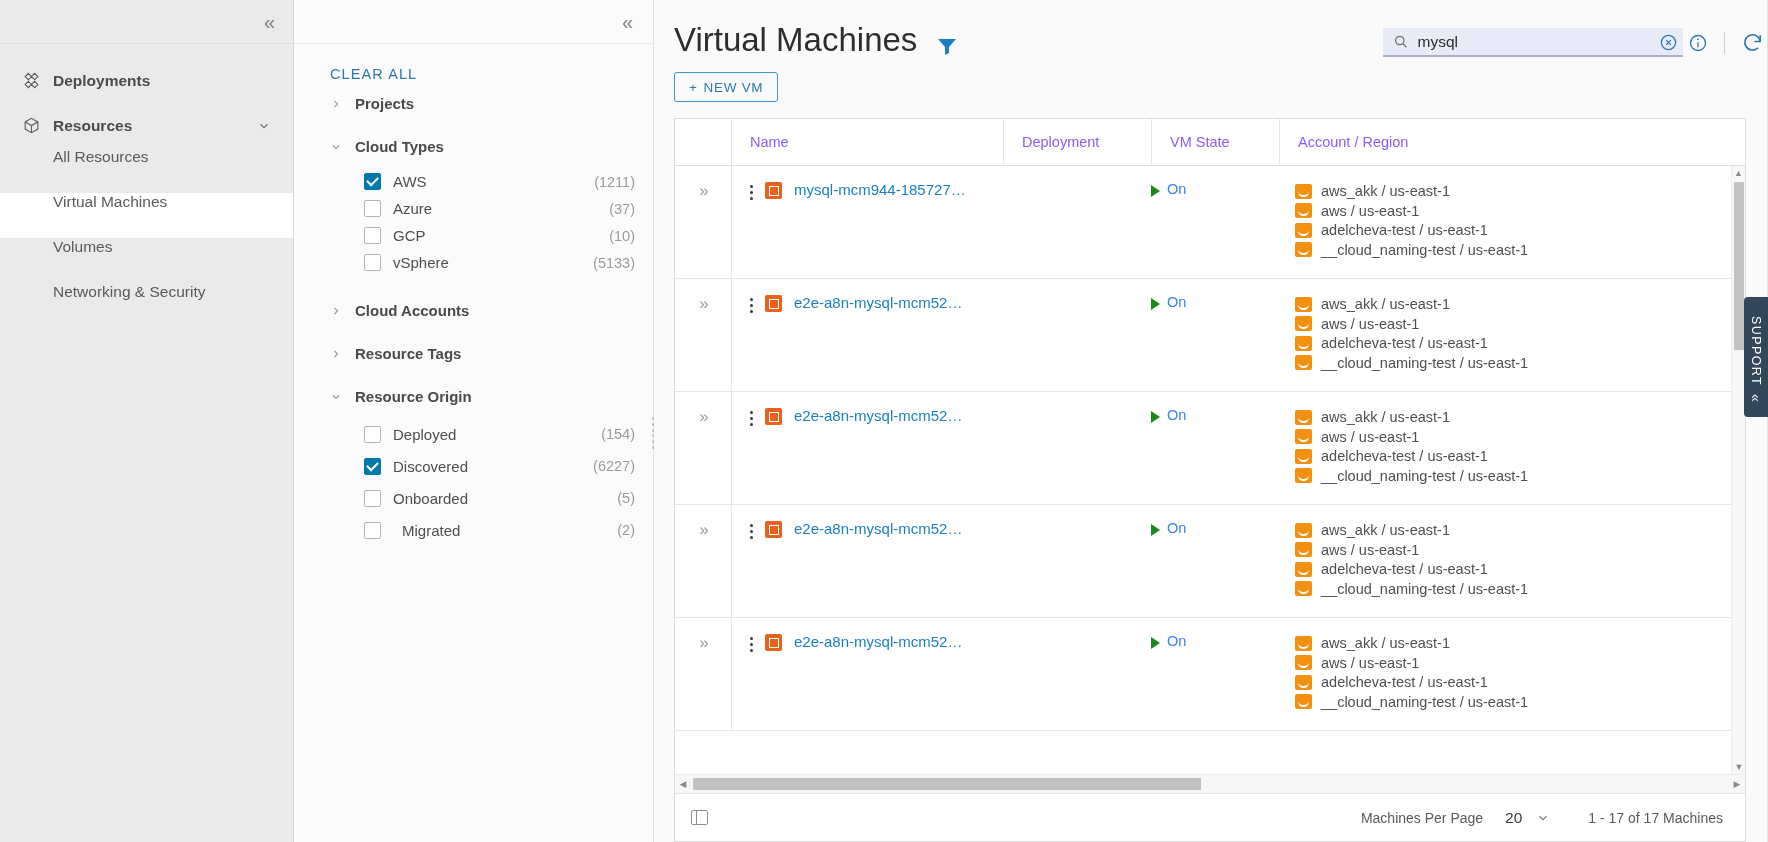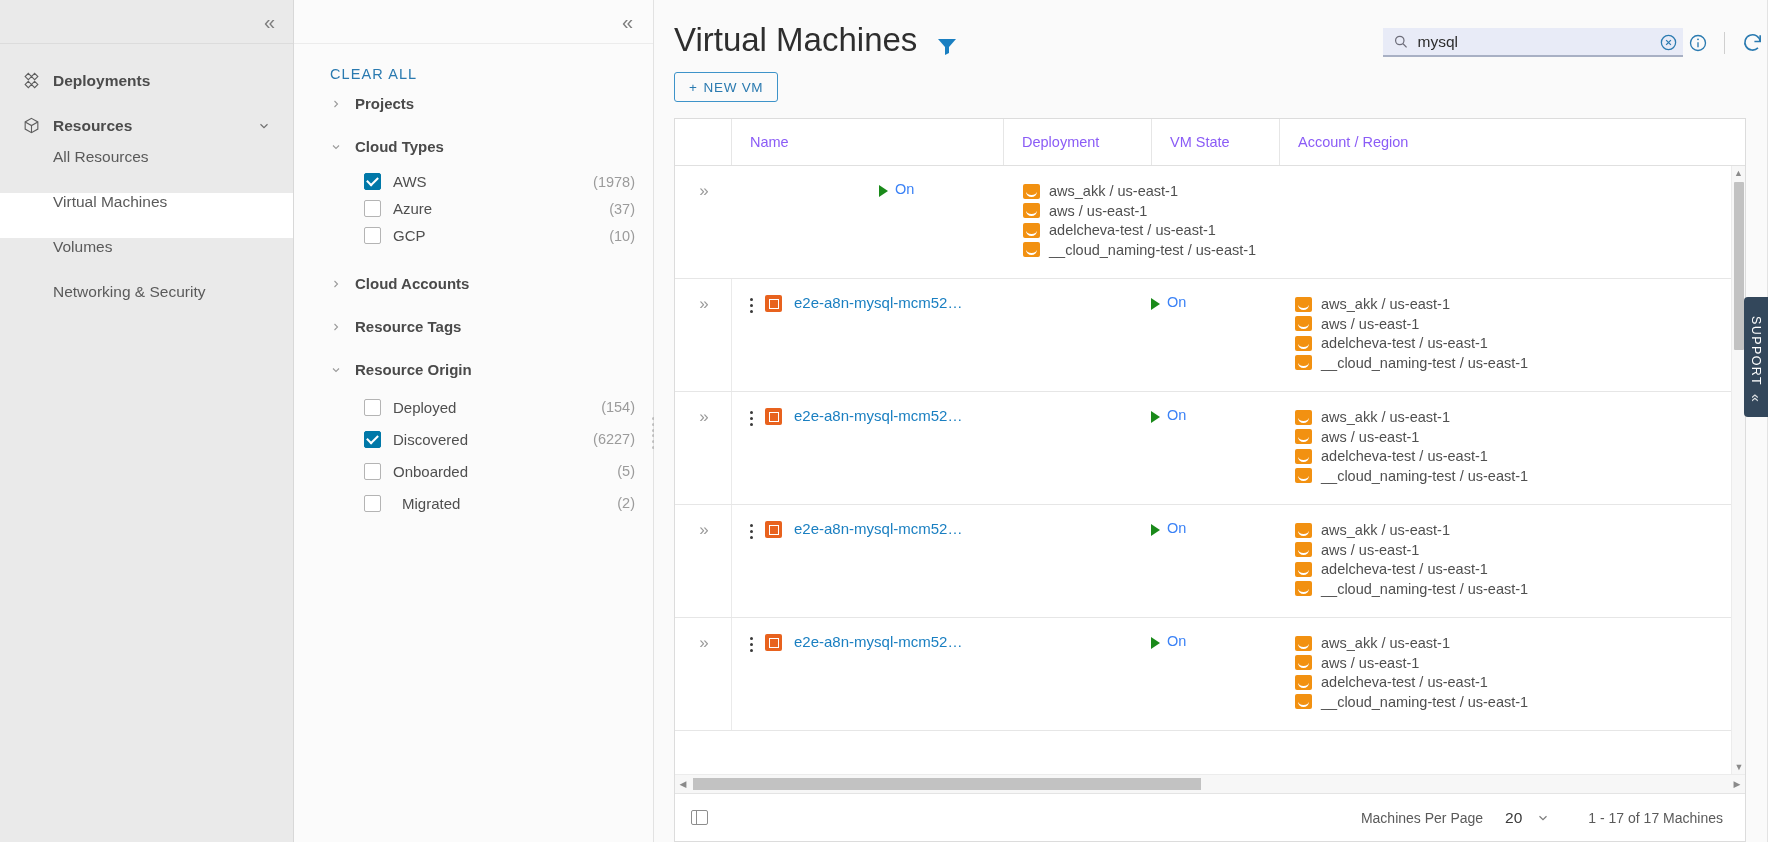--- a/index.html
+++ b/index.html
@@ -254,31 +254,36 @@
     <div class="fgroup">
       <div class="fgroup-head">
         <svg class="caret" viewBox="0 0 24 24" fill="none" stroke="currentColor" stroke-width="2.2">
             <path d="M6 9l6 6 6-6"></path>
           </svg>
         <span>Cloud Types</span>
       </div>
       <div class="fopt">
         <span class="cb on"></span>
         <span>AWS</span>
-        <span class="fcount">(1978)</span>
+        <span class="fcount">(1211)</span>
       </div>
       <div class="fopt">
         <span class="cb"></span>
         <span>Azure</span>
         <span class="fcount">(37)</span>
       </div>
       <div class="fopt">
         <span class="cb"></span>
         <span>GCP</span>
         <span class="fcount">(10)</span>
+      </div>
+      <div class="fopt">
+        <span class="cb"></span>
+        <span>vSphere</span>
+        <span class="fcount">(5133)</span>
       </div>
     </div>
 
     <div class="fgroup" style="margin-top:13px;">
       <div class="fgroup-head">
         <svg class="caret right" viewBox="0 0 24 24" fill="none" stroke="currentColor" stroke-width="2.2">
             <path d="M6 9l6 6 6-6"></path>
           </svg>
         <span>Cloud Accounts</span>
       </div>
@@ -386,20 +391,29 @@
         <div class="th name">Name</div>
         <div class="th dep">Deployment</div>
         <div class="th vm">VM State</div>
         <div class="th acct">Account / Region</div>
       </div>
 
       <div class="tbody">
 
         <div class="row">
           <div class="cell c-exp">»</div>
+          <div class="cell c-name">
+            <span class="kebab">
+                <i></i>
+                <i></i>
+                <i></i>
+              </span>
+            <span class="vm-ico"></span>
+            <span class="vm-name">mysql-mcm944-185727…</span>
+          </div>
           <div class="cell c-dep"></div>
           <div class="cell c-vm">
             <span class="play"></span>
             <span>On</span>
           </div>
           <div class="cell c-acct">
             <div class="acct-line">
               <span class="aws-ico"></span>
               <span>aws_akk / us-east-1</span>
               </div>

